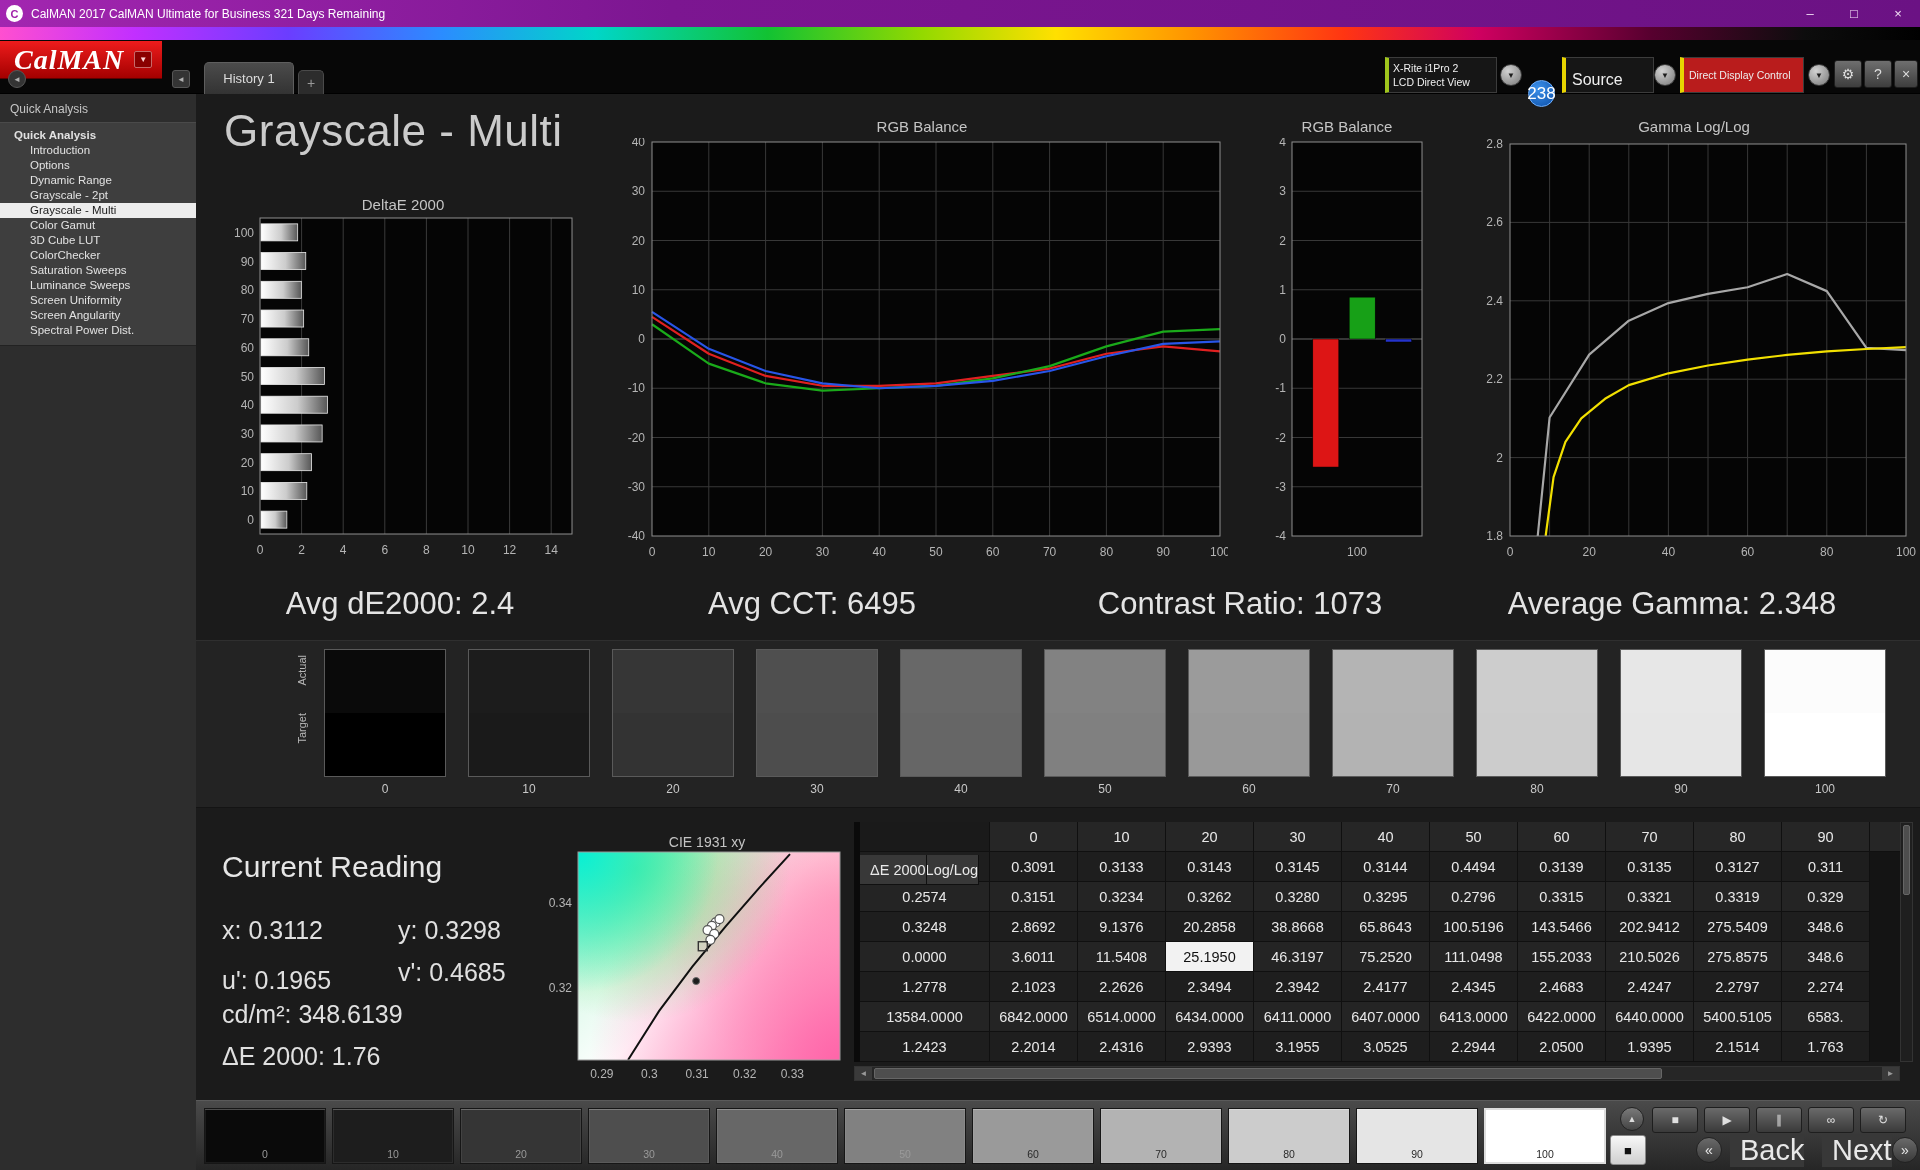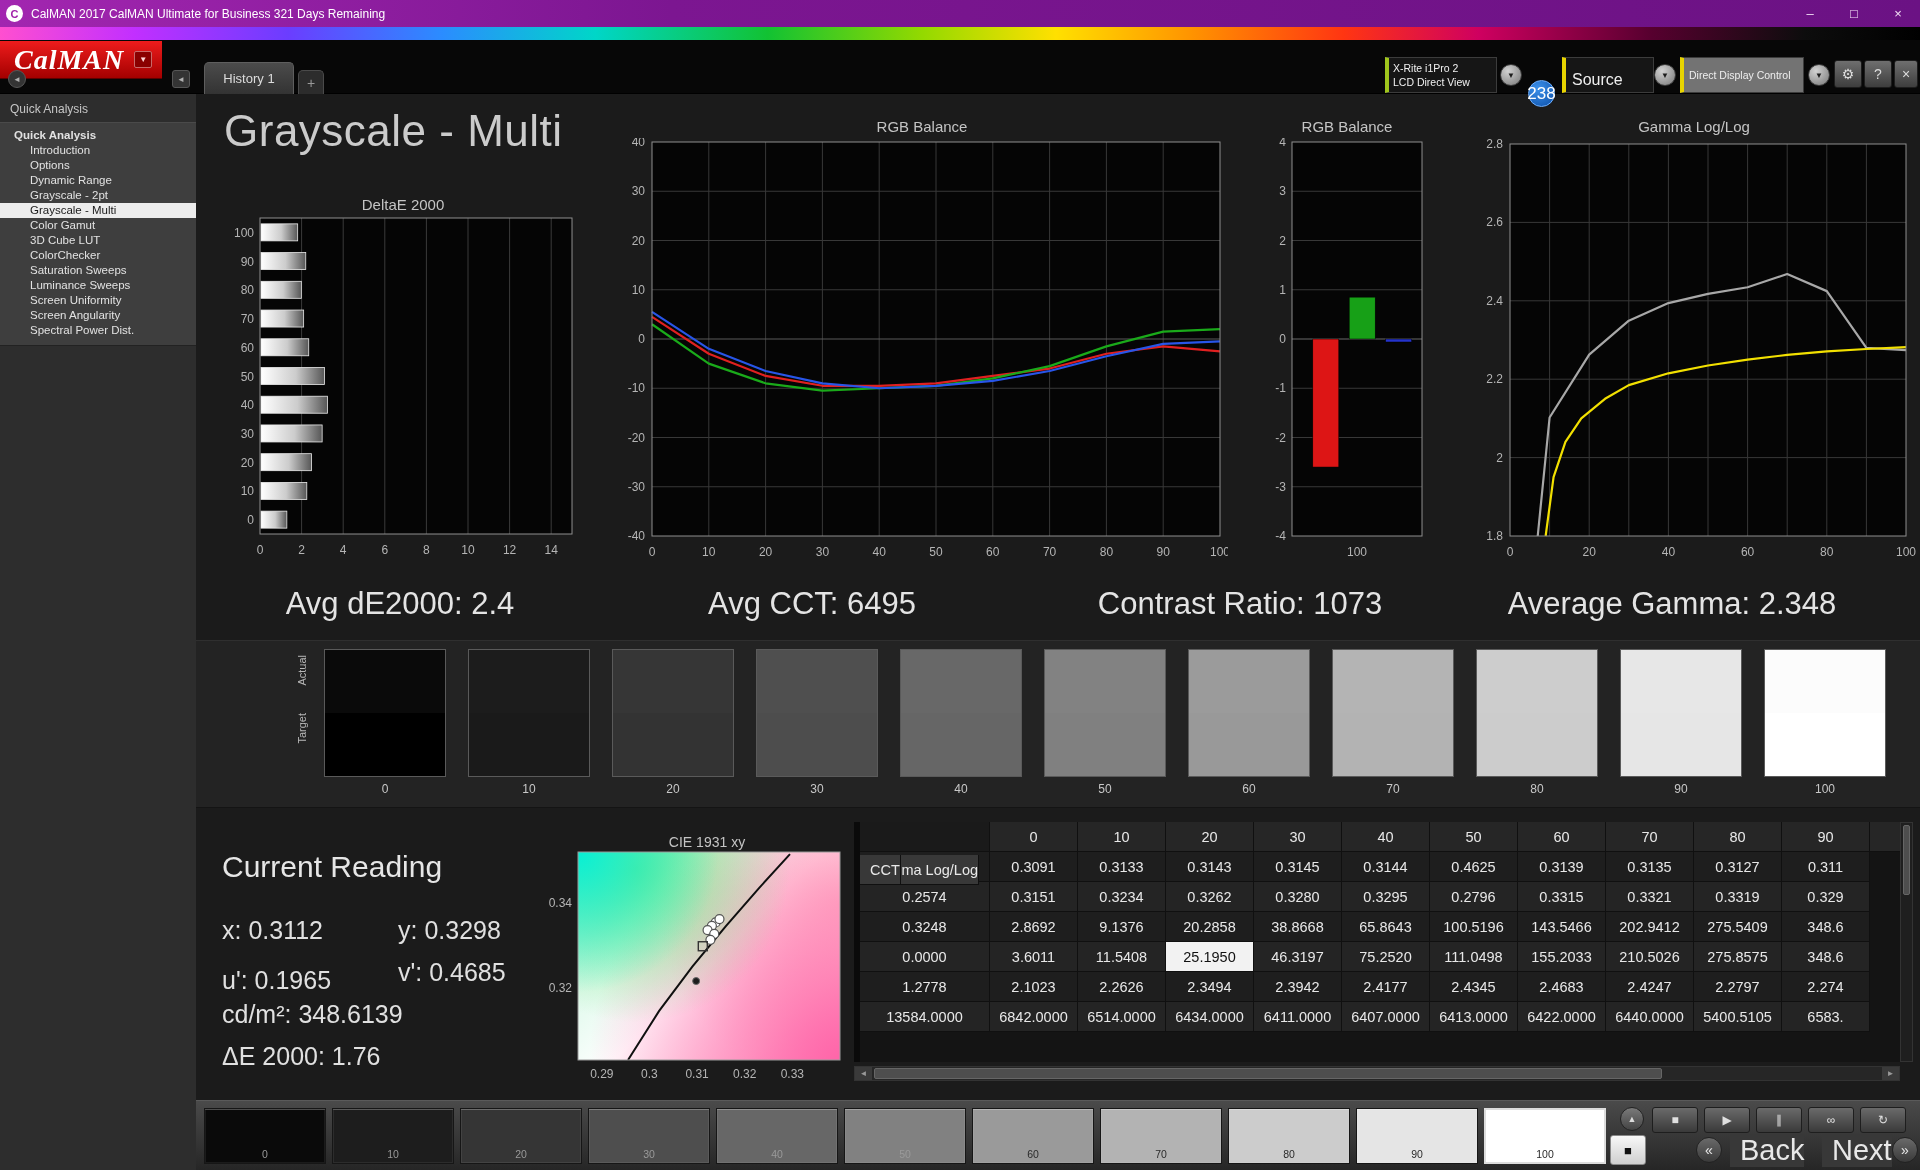--- a/index.html
+++ b/index.html
@@ -22,21 +22,21 @@
   .logo{position:absolute;left:0;top:1px;height:38px;display:flex;align-items:center;background:linear-gradient(180deg,#ee1c1c,#a40000);padding:0 10px 0 14px;border-bottom:1px solid #5e0000;}
   .logo-text{font-family:"Liberation Serif",serif;font-style:italic;font-weight:bold;font-size:28px;color:#fff;letter-spacing:1px;}
   .logo-caret{margin-left:10px;color:#ffd6d6;font-size:8px;background:#8a0000;padding:3px 4px;border:1px solid #c86a6a;border-radius:2px;}
   .tab{position:absolute;left:204px;top:22px;width:90px;height:32px;background:linear-gradient(180deg,#4b4b4b,#333);border:1px solid #5e5e5e;border-bottom:none;border-radius:5px 5px 0 0;color:#ddd;font-size:13px;display:flex;align-items:center;justify-content:center;}
   .tab-add{position:absolute;left:298px;top:30px;width:26px;height:24px;background:#2c2c2c;border:1px solid #4a4a4a;border-bottom:none;border-radius:5px 5px 0 0;color:#999;font-size:14px;display:flex;align-items:center;justify-content:center;}
   .meterbox{position:absolute;left:1385px;top:17px;width:112px;height:36px;background:#161616;border:1px solid #3c3c3c;border-left:4px solid #9fc51c;padding:3px 4px;}
   .meter-line1,.meter-line2{font-size:10.5px;color:#f0f0f0;line-height:14px;white-space:nowrap;}
   .dd-circle{position:absolute;width:22px;height:22px;border-radius:50%;background:radial-gradient(circle at 35% 30%,#d2d2d2,#787878);color:#1d1d1d;font-size:8px;display:flex;align-items:center;justify-content:center;border:1px solid #3c3c3c;}
   .badge{position:absolute;left:1528px;top:40px;width:27px;height:27px;border-radius:50%;background:radial-gradient(circle at 35% 30%,#3c90ea,#0b4fa8);color:#fff;font-size:17px;display:flex;align-items:center;justify-content:center;border:1px solid #6fb0ff;}
   .srcbox{position:absolute;left:1562px;top:17px;width:92px;height:36px;background:#161616;border:1px solid #3c3c3c;border-left:4px solid #e8d400;padding:13px 6px;font-size:16px;color:#eee;}
-  .ddcbox{position:absolute;left:1680px;top:17px;width:124px;height:36px;background:#737373;border:1px solid #3c3c3c;border-left:4px solid #e8d400;padding:5px 5px;font-size:10.5px;color:#eee;display:flex;align-items:center;}
+  .ddcbox{position:absolute;left:1680px;top:17px;width:124px;height:36px;background:#b91c1c;border:1px solid #3c3c3c;border-left:4px solid #e8d400;padding:5px 5px;font-size:10.5px;color:#eee;display:flex;align-items:center;}
   .sqbtn{position:absolute;top:20px;width:28px;height:28px;background:linear-gradient(180deg,#6f6f6f,#3d3d3d);border:1px solid #1d1d1d;border-radius:3px;color:#ddd;font-size:14px;display:flex;align-items:center;justify-content:center;}
 
   .round-mini{width:18px;height:18px;border-radius:50%;background:#343434;border:1px solid #565656;color:#b0b0b0;font-size:8px;display:flex;align-items:center;justify-content:center;}
 
   
   .sidebar{left:0;top:94px;width:196px;height:1076px;background:#2d2d2d;}
   .sidebar-header{padding:8px 0 6px 10px;font-size:12px;color:#c6c6c6;}
   .tree{background:#3e3e3e;padding:5px 0 7px 0;border-top:1px solid #4a4a4a;border-bottom:1px solid #222;}
   .tree-item{font-size:11.5px;color:#e2e2e2;padding:0 2px 0 30px;line-height:15px;white-space:nowrap;}
   .tree-item.root{padding-left:14px;font-weight:bold;}
@@ -477,21 +477,21 @@
       <div class="t-th">100</div>
     </div>
     <div class="t-row">
       <div class="t-label">x: CIE31</div>
       <div class="t-cell">0.2743</div>
       <div class="t-cell">0.3091</div>
       <div class="t-cell">0.3133</div>
       <div class="t-cell">0.3143</div>
       <div class="t-cell">0.3145</div>
       <div class="t-cell">0.3144</div>
-      <div class="t-cell">0.4625</div>
+      <div class="t-cell">0.4494</div>
       <div class="t-cell">0.3139</div>
       <div class="t-cell">0.3135</div>
       <div class="t-cell">0.3127</div>
       <div class="t-cell">0.311</div>
     </div>
     <div class="t-row alt">
       <div class="t-label">y: CIE31</div>
       <div class="t-cell">0.2574</div>
       <div class="t-cell">0.3151</div>
       <div class="t-cell">0.3234</div>
@@ -553,20 +553,34 @@
       <div class="t-cell">6514.0000</div>
       <div class="t-cell">6434.0000</div>
       <div class="t-cell">6411.0000</div>
       <div class="t-cell">6407.0000</div>
       <div class="t-cell">6413.0000</div>
       <div class="t-cell">6422.0000</div>
       <div class="t-cell">6440.0000</div>
       <div class="t-cell">5400.5105</div>
       <div class="t-cell">6583.</div>
     </div>
+    <div class="t-row">
+      <div class="t-label">ΔE 2000</div>
+      <div class="t-cell">1.2423</div>
+      <div class="t-cell">2.2014</div>
+      <div class="t-cell">2.4316</div>
+      <div class="t-cell">2.9393</div>
+      <div class="t-cell">3.1955</div>
+      <div class="t-cell">3.0525</div>
+      <div class="t-cell">2.2944</div>
+      <div class="t-cell">2.0500</div>
+      <div class="t-cell">1.9395</div>
+      <div class="t-cell">2.1514</div>
+      <div class="t-cell">1.763</div>
+    </div>
   </div>
 <div class="abs vscroll" style="left:1900px;top:822px;height:240px;">
     <div class="vthumb"></div>
   </div>
 <div class="abs hscroll" style="left:854px;top:1066px;width:1046px;">
   <div class="harrow">◄</div>
   <div class="htrack">
       <div class="hthumb"></div>
     </div>
   <div class="harrow">►</div>

